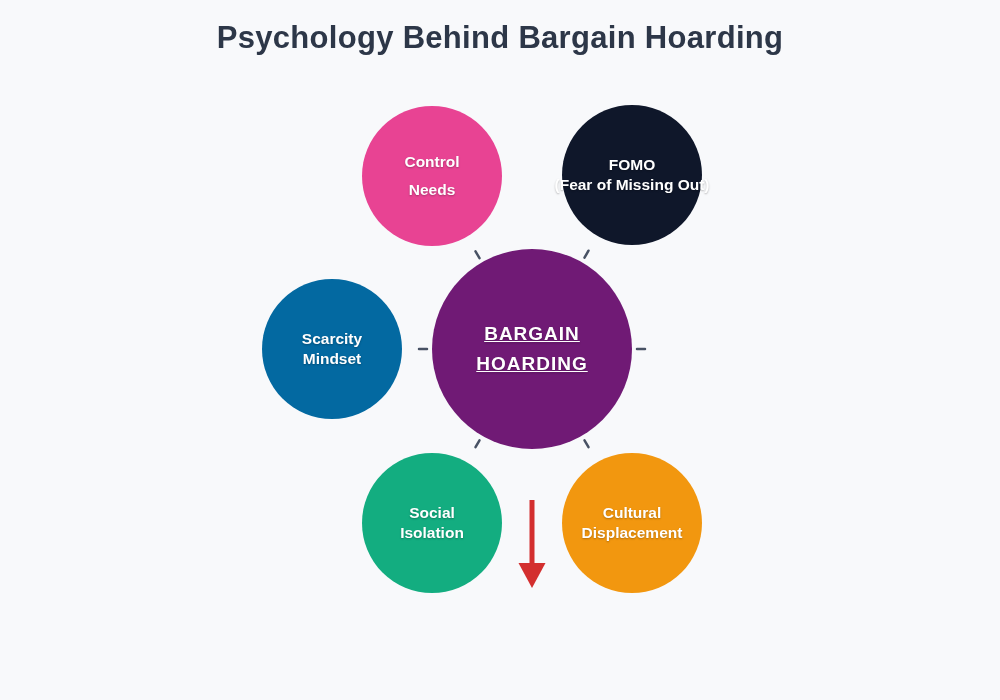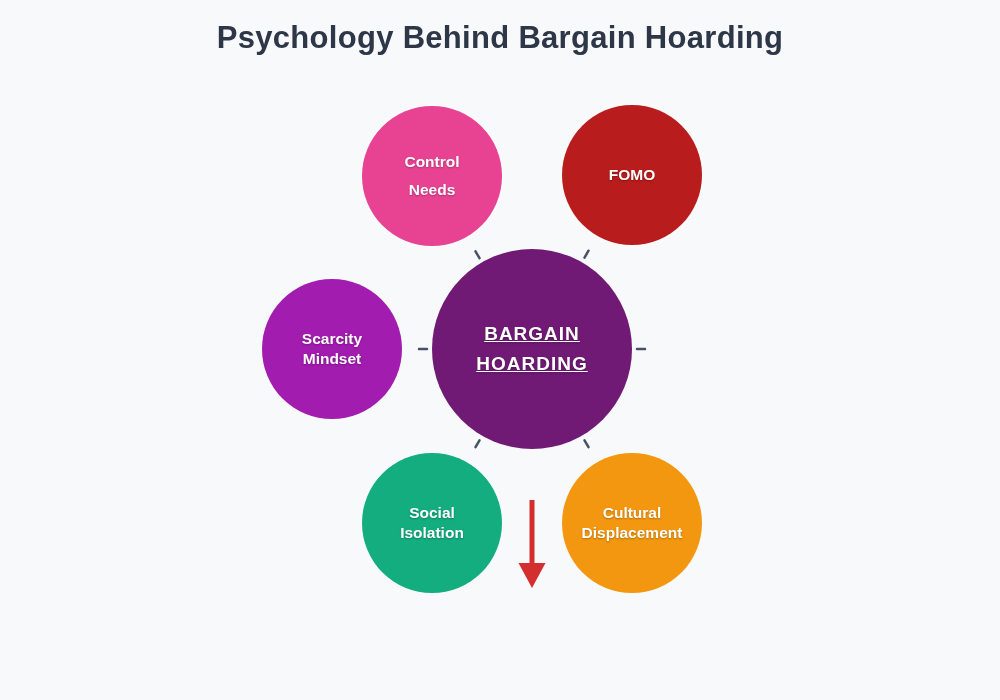--- a/index.html
+++ b/index.html
@@ -118,25 +118,26 @@
   <div class="node center-node" style="background-color: #701a75; text-decoration: underline;">
     <span>BARGAIN</span>
     <span>HOARDING</span>
   </div>
 
   <div class="node factor-node pos-control" style="background-color: rgb(232, 67, 147);">
     <span>Control</span>
     <span>Needs</span>
   </div>
 
-  <div class="node factor-node pos-fomo" style="background-color: #b91c1c;">
+  <div class="node factor-node pos-fomo" style="background-color: #0f172a;">
     <span>FOMO</span>
+    <span>(Fear of Missing Out)</span>
   </div>
 
-  <div class="node factor-node pos-scarcity" style="background-color: #a21caf;">
+  <div class="node factor-node pos-scarcity" style="background-color: #0369a1;">
     <span>Scarcity</span>
     <span>Mindset</span>
   </div>
 
 
   <div class="node factor-node pos-social" style="background-color: rgb(19, 173, 128);">
     <span>Social</span>
     <span>Isolation</span>
   </div>
 

